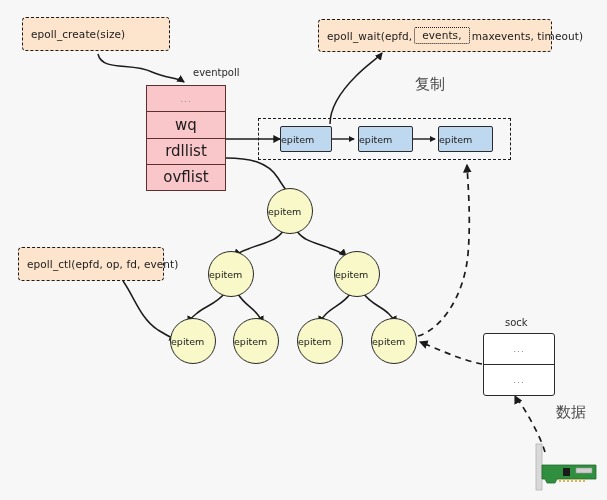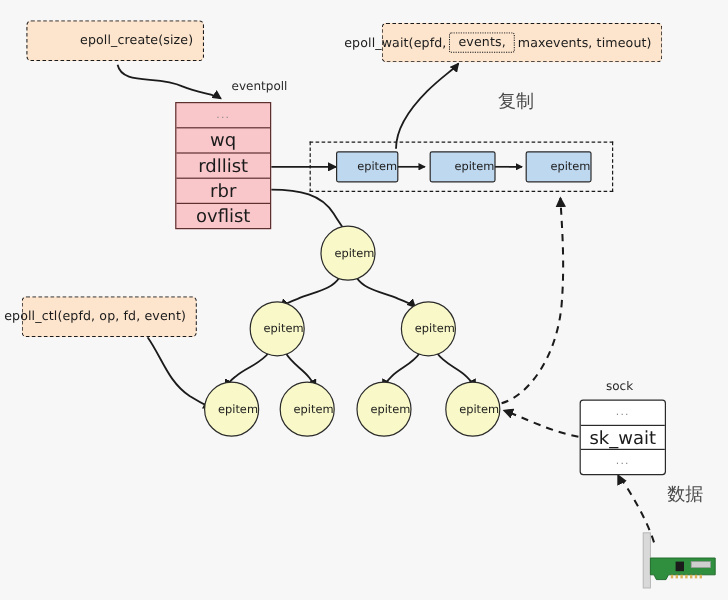--- a/index.html
+++ b/index.html
@@ -20,21 +20,21 @@
     left: 0; top: 0;
     width: 607px;
     height: 500px;
     pointer-events: none;
   }
   .node {
     position: absolute;
     box-sizing: border-box;
     display: flex;
     align-items: center;
-    justify-content: flex-end;
+    justify-content: flex-start;
     text-align: center;
     color: #1b1b1b;
   }
   
   .api-box {
     background: #fce4cd;
     border: 1.6px dashed #1b1b1b;
     border-radius: 4px;
     font-size: 10.5px;
     letter-spacing: .1px;
@@ -167,21 +167,20 @@
     <span class="events-chip">events,</span>
     <span class="seg">maxevents, timeout)</span>
   </div>
 
   <div class="label" style="left:193px; top:67px;">eventpoll</div>
 
   <div class="struct pink" style="left:146px; top:85px; width:80px; height:106px;">
     <div class="row dim">...</div>
     <div class="row">wq</div>
     <div class="row">rdllist</div>
-    <div class="row">rbr</div>
     <div class="row">ovflist</div>
   </div>
 
   <div class="node epbox" style="left:280px; top:126px; width:52px; height:26px;">
     <span>epitem</span>
   </div>
   <div class="node epbox" style="left:358px; top:126px; width:55px; height:26px;">
     <span>epitem</span>
   </div>
   <div class="node epbox" style="left:438px; top:126px; width:55px; height:26px;">
@@ -211,21 +210,20 @@
     <span>epitem</span>
   </div>
   <div class="node epnode" style="left:371px; top:318px; width:46px; height:46px;">
     <span>epitem</span>
   </div>
 
   <div class="label" style="left:505px; top:317px;">sock</div>
 
   <div class="struct white" style="left:483px; top:333px; width:72px; height:63px;">
     <div class="row dim">...</div>
-    <div class="row">sk_wait</div>
     <div class="row dim">...</div>
   </div>
 
   <div class="label cn" style="left:556px; top:403px;">数据</div>
 
   <svg class="nic" style="left:533px; top:443px; width:66px; height:52px;" viewBox="0 0 66 52">
 
     <rect x="3" y="1" width="6" height="46" fill="#d9d9d9" stroke="#b5b5b5" stroke-width="0.8"></rect>
 
     <path d="M 9 22 L 63 22 L 63 36 L 24 36 L 22 40 L 14 40 L 12 36 L 9 36 Z" fill="#2f8f3e" stroke="#1f6b2b" stroke-width="0.8"></path>

